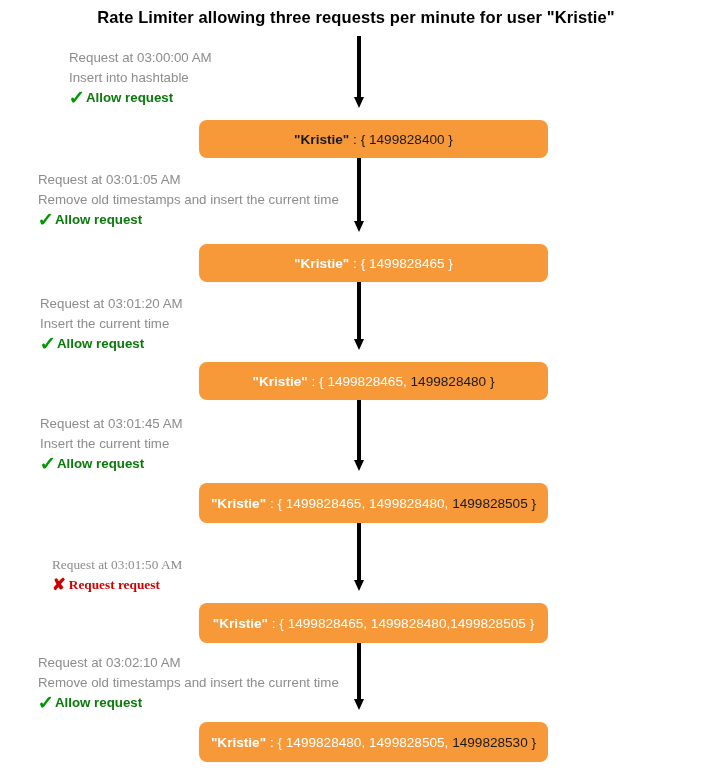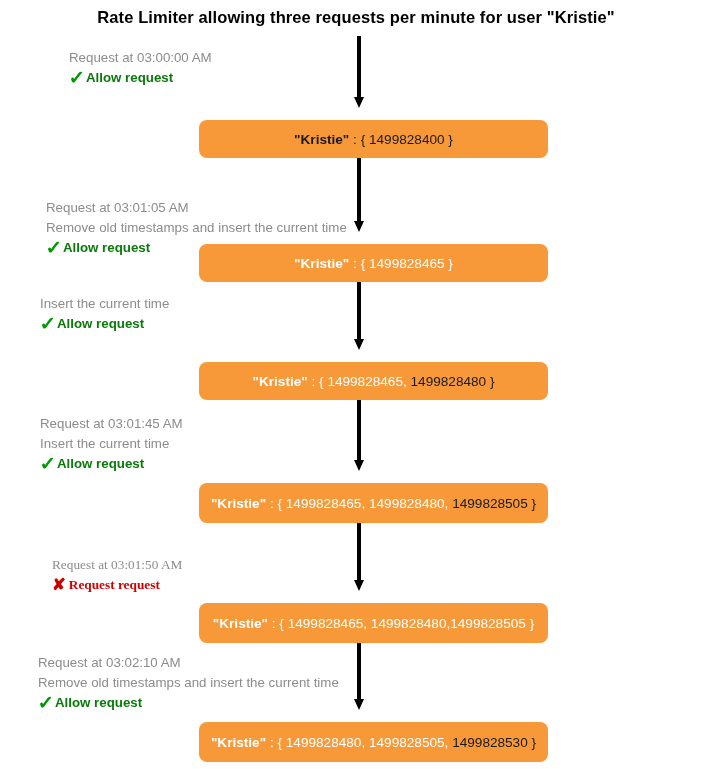--- a/index.html
+++ b/index.html
@@ -150,28 +150,30 @@
         <div class="head" style="top: 57px;"></div>
       </div>
       <div class="arrow" style="top: 643px; height: 67px;">
         <div class="shaft" style="height: 57px;"></div>
         <div class="head" style="top: 56px;"></div>
       </div>
     </div>
   <div id="note-layer">
       <div class="note" style="left: 38px; top: 48px; margin-left: 31px;">
         <span class="line">Request at 03:00:00 AM</span>
-        <span class="verdict allow"><span class="mark">✓</span><span>Allow request</span></span>
-      </div>
-      <div class="note" style="left: 46px; top: 170px; margin-top: 28px;">
+        <span class="line">Insert into hashtable</span>
+        <span class="verdict allow"><span class="mark">✓</span><span>Allow request</span></span>
+      </div>
+      <div class="note" style="left: 38px; top: 170px;">
         <span class="line">Request at 03:01:05 AM</span>
         <span class="line">Remove old timestamps and insert the current time</span>
         <span class="verdict allow"><span class="mark">✓</span><span>Allow request</span></span>
       </div>
       <div class="note" style="left: 40px; top: 294px;">
+        <span class="line">Request at 03:01:20 AM</span>
         <span class="line">Insert the current time</span>
         <span class="verdict allow"><span class="mark">✓</span><span>Allow request</span></span>
       </div>
       <div class="note" style="left: 40px; top: 414px;">
         <span class="line">Request at 03:01:45 AM</span>
         <span class="line">Insert the current time</span>
         <span class="verdict allow"><span class="mark">✓</span><span>Allow request</span></span>
       </div>
       <div class="note" style="left: 52px; top: 555px; font-family: Liberation Serif, serif;">
         <span class="line">Request at 03:01:50 AM</span>

